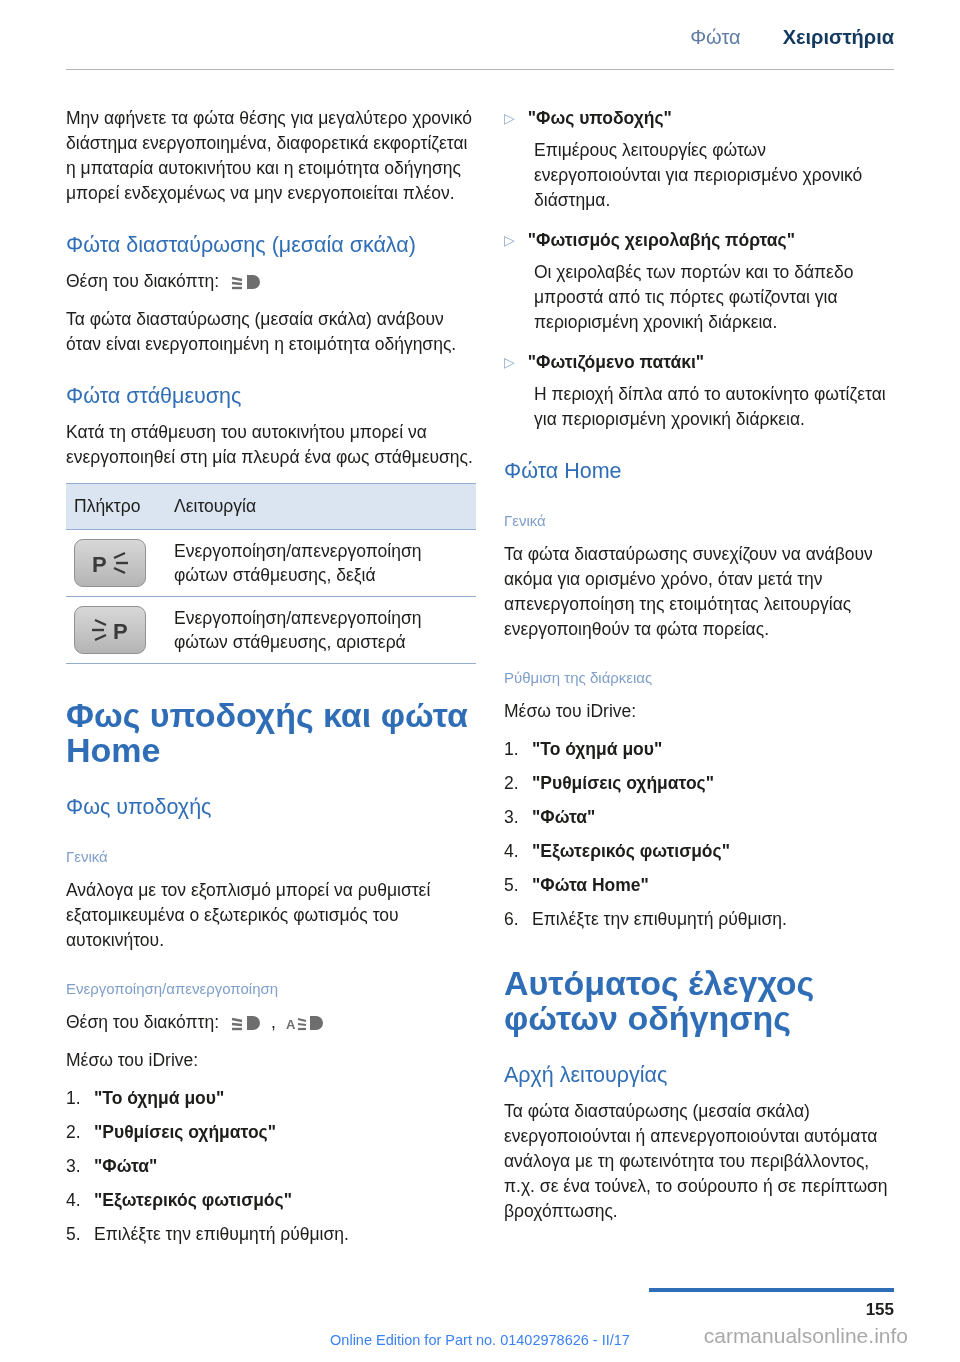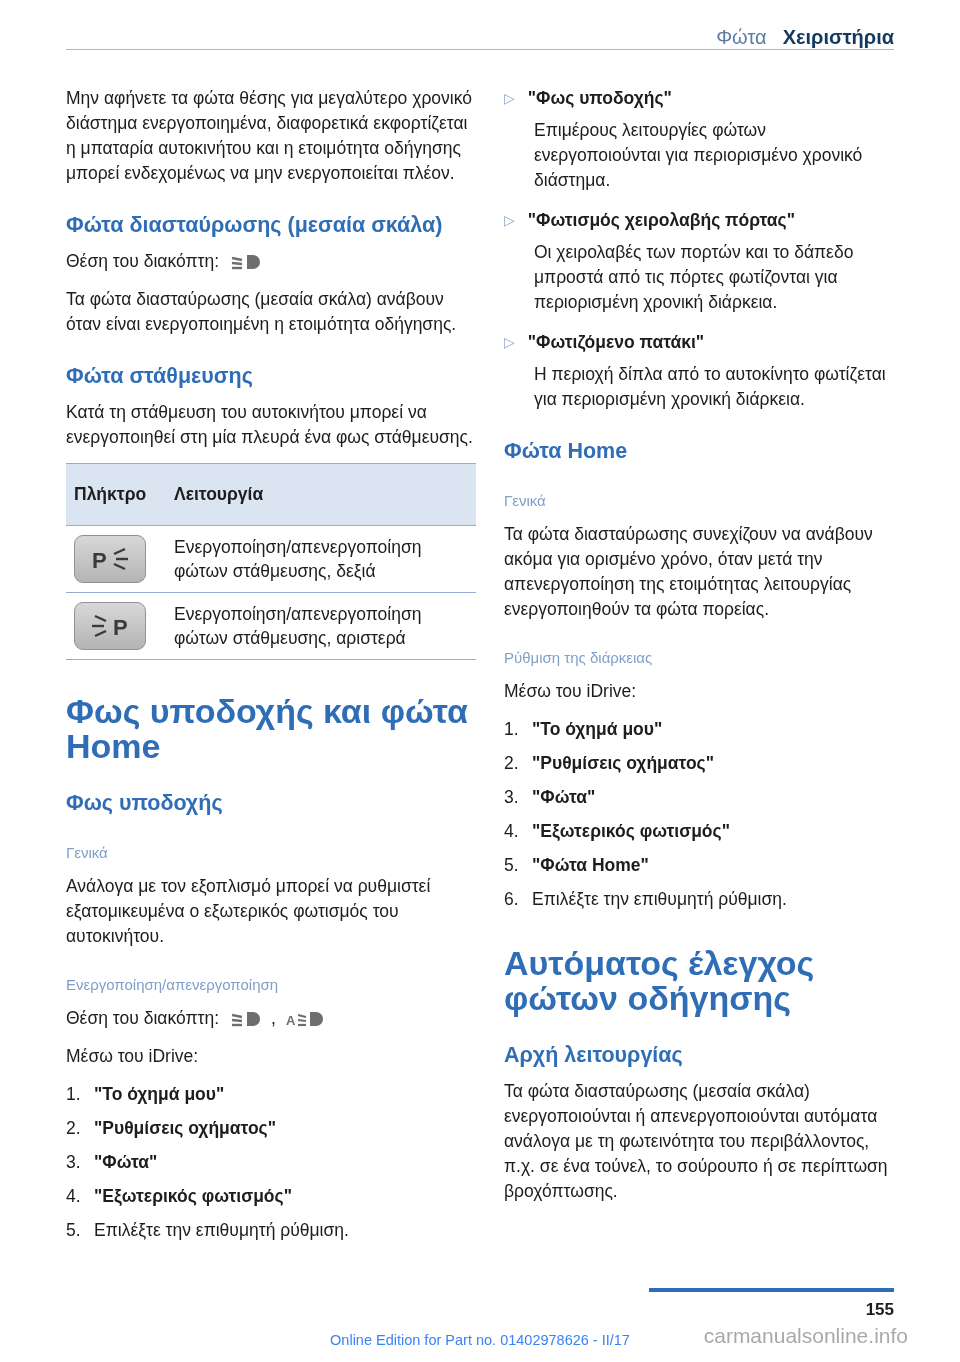--- a/index.html
+++ b/index.html
@@ -6,48 +6,48 @@
   html,body { background:#ffffff; }
   body {
     width:960px; height:1362px; position:relative; overflow:hidden;
     font-family:"Liberation Sans","DejaVu Sans",sans-serif;
     color:#1d1d1b;
   }
   .page { position:relative; width:100%; height:100%; padding:26px 66px 0 66px; }
 
   
   .doc-header {
-    display:flex; justify-content:flex-end; align-items:baseline; gap:16px;
-    padding-bottom:0; border-bottom:1px solid #b6b6b6;
+    display:flex; justify-content:flex-end; align-items:baseline; gap:42px;
+    padding-bottom:20px; border-bottom:1px solid #b6b6b6;
   }
   .hdr-section { color:#5c7ca3; font-size:20px; }
   .hdr-chapter { color:#14395f; font-size:20px; font-weight:bold; }
 
   
   .cols { display:flex; gap:28px; margin-top:36px; }
   .col-left { width:410px; flex:none; }
   .col-right { flex:1; }
   .col > :first-child { margin-top:0; }
 
   p.body { font-size:17.5px; line-height:25px; margin:0 0 13px 0; }
 
   h1.section { color:#2f6eb6; font-size:34px; line-height:35px; font-weight:bold; margin:34px 0 14px 0; }
-  h2.sub     { color:#2f6eb6; font-size:21.5px; line-height:27px; font-weight:bold; margin:26px 0 10px 0; }
+  h2.sub     { color:#2f6eb6; font-size:21.5px; line-height:27px; font-weight:normal; margin:26px 0 10px 0; }
   h3.minor   { color:#7f9fca; font-size:15px; line-height:24px; font-weight:normal; margin:24px 0 9px 0; }
 
   .switch-line { display:flex; align-items:center; gap:9px; font-size:17.5px; line-height:25px; margin:0 0 13px 0; }
   .sym { display:inline-flex; align-items:center; }
   svg text { font-family:"Liberation Sans","DejaVu Sans",sans-serif; }
 
   
   .table-wrap { margin:10px 0 12px 0; }
   table.func-table { width:100%; border-collapse:collapse; font-size:17.5px; }
   table.func-table th {
-    background:#dbe5f1; text-align:left; font-weight:bold;
-    padding:20px 8px; border-top:1px solid #94aed2; border-bottom:1px solid #94aed2;
+    background:#dbe5f1; text-align:left; font-weight:normal;
+    padding:12px 8px; border-top:1px solid #94aed2; border-bottom:1px solid #94aed2;
   }
   table.func-table th.c1 { width:100px; }
   table.func-table td { padding:9px 8px; border-bottom:1px solid #94aed2; vertical-align:middle; line-height:24px; }
   .btn {
     width:72px; height:48px; border-radius:9px;
     background:linear-gradient(180deg,#d8d8d8,#b4b4b4);
     border:1px solid #929292;
     display:flex; align-items:center; justify-content:center;
   }
 

